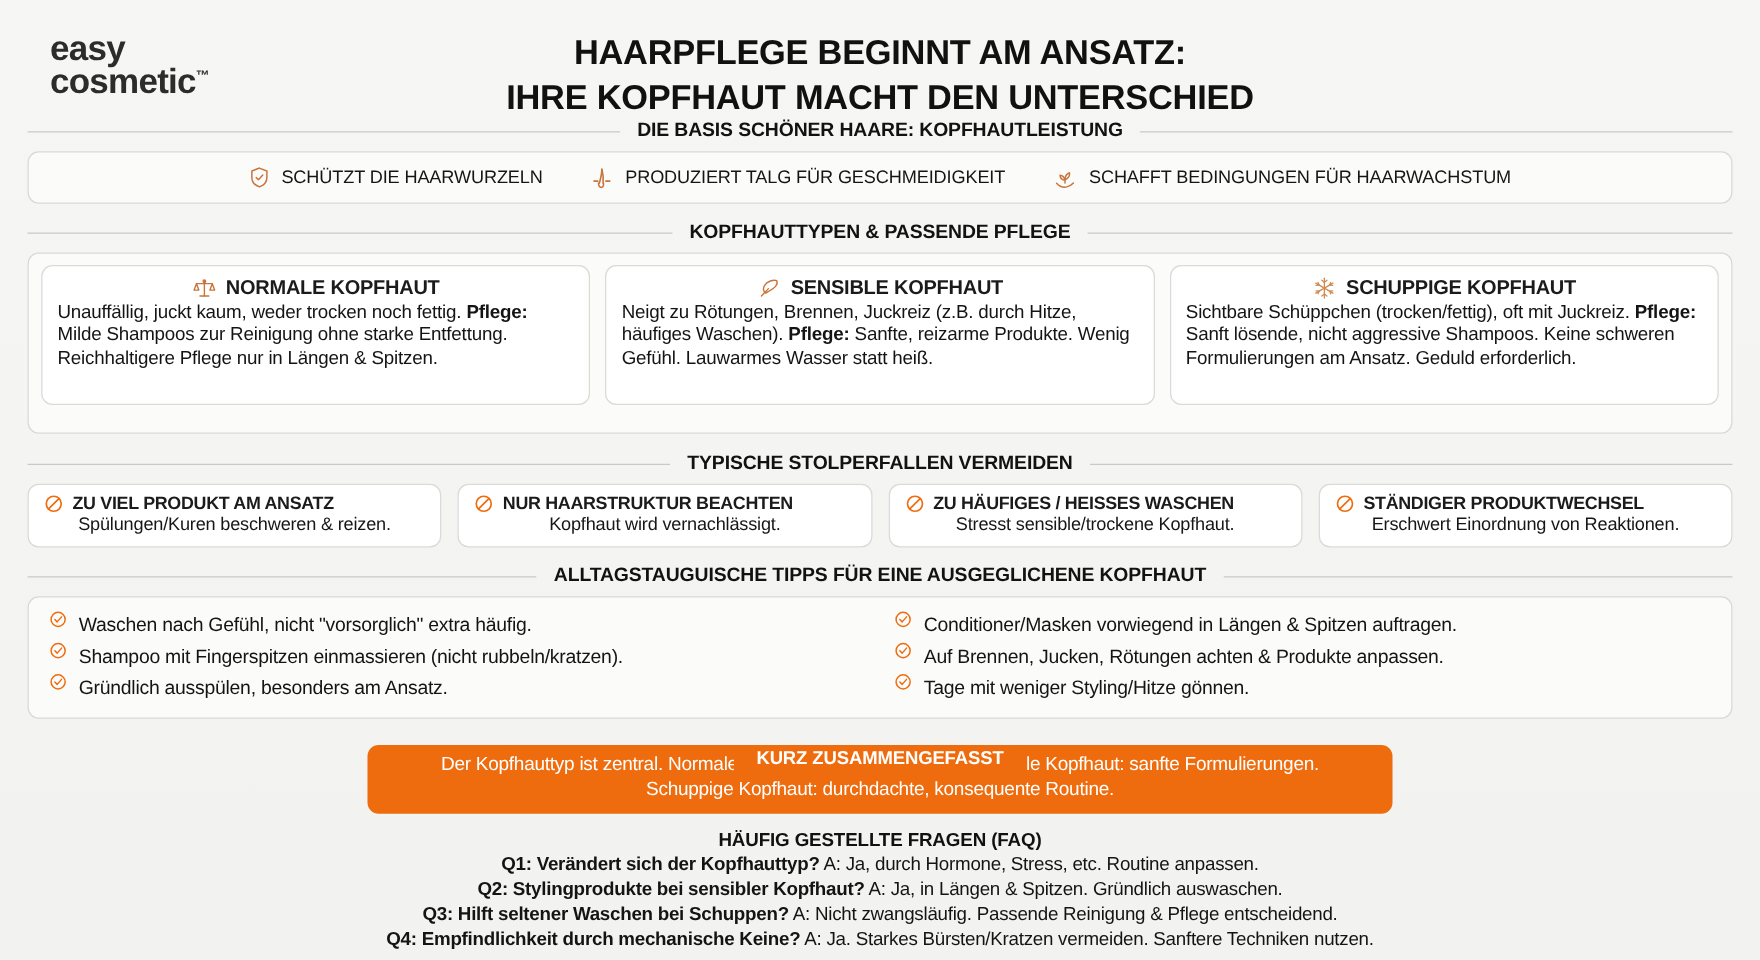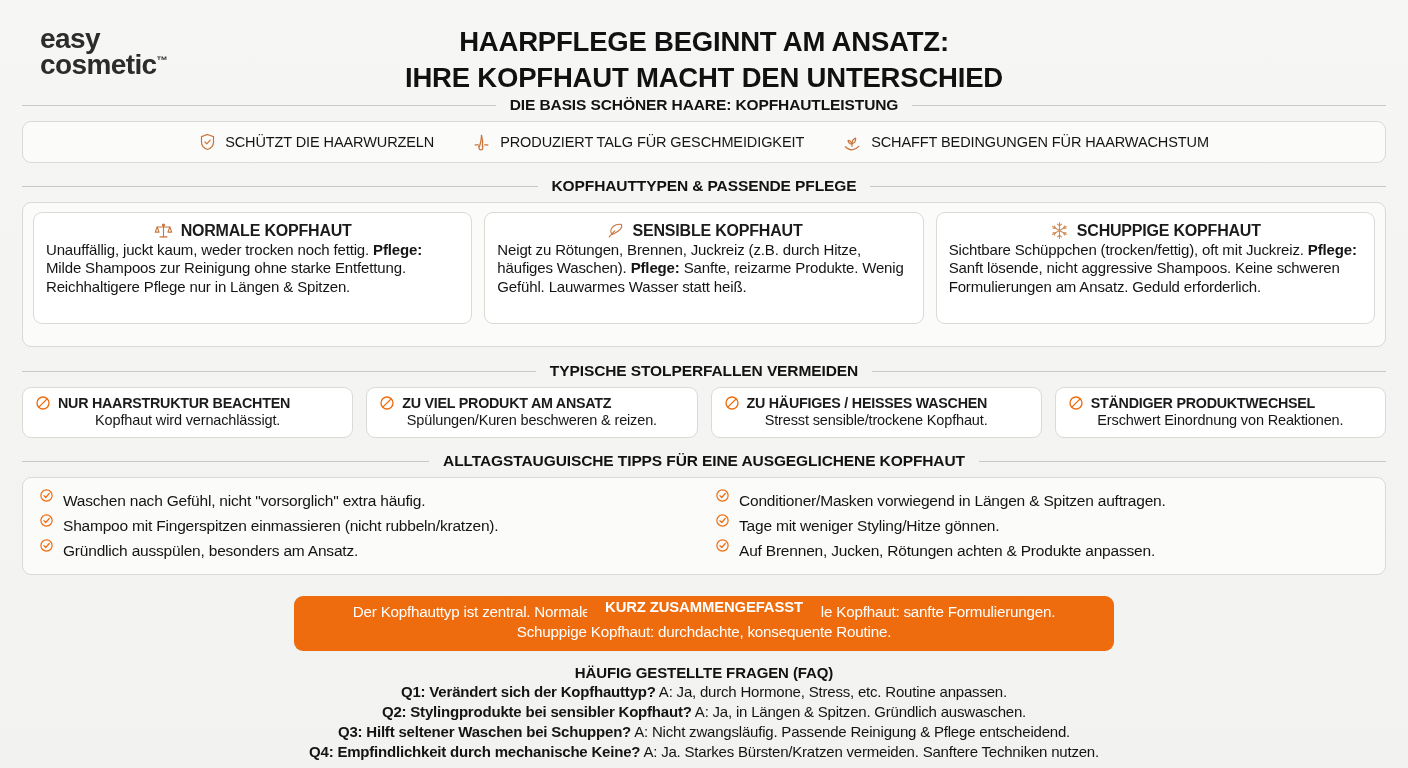--- a/index.html
+++ b/index.html
@@ -406,36 +406,36 @@
 
   <div class="pitfalls">
     <div class="card pitfall">
       <div class="pitfall-head">
         <span class="ic">
           <svg width="16" height="16" viewBox="0 0 24 24" fill="none" stroke="#ef6c0e" stroke-width="2">
             <circle cx="12" cy="12" r="9"></circle>
               <path d="M5.8 18.2 L18.2 5.8" stroke-linecap="round"></path>
           </svg>
         </span>
-        <span>NUR HAARSTRUKTUR BEACHTEN</span>
-      </div>
-      <div class="pitfall-sub">Kopfhaut wird vernachlässigt.</div>
+        <span>ZU VIEL PRODUKT AM ANSATZ</span>
+      </div>
+      <div class="pitfall-sub">Spülungen/Kuren beschweren &amp; reizen.</div>
     </div>
 
     <div class="card pitfall">
       <div class="pitfall-head">
         <span class="ic">
           <svg width="16" height="16" viewBox="0 0 24 24" fill="none" stroke="#ef6c0e" stroke-width="2">
             <circle cx="12" cy="12" r="9"></circle>
               <path d="M5.8 18.2 L18.2 5.8" stroke-linecap="round"></path>
           </svg>
         </span>
-        <span>ZU VIEL PRODUKT AM ANSATZ</span>
-      </div>
-      <div class="pitfall-sub">Spülungen/Kuren beschweren &amp; reizen.</div>
+        <span>NUR HAARSTRUKTUR BEACHTEN</span>
+      </div>
+      <div class="pitfall-sub">Kopfhaut wird vernachlässigt.</div>
     </div>
 
     <div class="card pitfall">
       <div class="pitfall-head">
         <span class="ic">
           <svg width="16" height="16" viewBox="0 0 24 24" fill="none" stroke="#ef6c0e" stroke-width="2">
             <circle cx="12" cy="12" r="9"></circle>
               <path d="M5.8 18.2 L18.2 5.8" stroke-linecap="round"></path>
           </svg>
         </span>
@@ -505,30 +505,30 @@
         </span>
         <span>Conditioner/Masken vorwiegend in Längen &amp; Spitzen auftragen.</span>
       </div>
       <div class="tip">
         <span class="ic">
           <svg width="15" height="15" viewBox="0 0 24 24" fill="none" stroke="#ef6c0e" stroke-width="1.9">
               <circle cx="12" cy="12" r="9"></circle>
               <path d="M7.8 12.2 L10.8 15.2 L16.4 8.8" stroke-linecap="round" stroke-linejoin="round"></path>
             </svg>
         </span>
-        <span>Tage mit weniger Styling/Hitze gönnen.</span>
+        <span>Auf Brennen, Jucken, Rötungen achten &amp; Produkte anpassen.</span>
       </div>
       <div class="tip">
         <span class="ic">
           <svg width="15" height="15" viewBox="0 0 24 24" fill="none" stroke="#ef6c0e" stroke-width="1.9">
               <circle cx="12" cy="12" r="9"></circle>
               <path d="M7.8 12.2 L10.8 15.2 L16.4 8.8" stroke-linecap="round" stroke-linejoin="round"></path>
             </svg>
         </span>
-        <span>Auf Brennen, Jucken, Rötungen achten &amp; Produkte anpassen.</span>
+        <span>Tage mit weniger Styling/Hitze gönnen.</span>
       </div>
     </div>
   </div>
 
   <div class="summary-wrap">
     <div class="summary-tab">KURZ ZUSAMMENGEFASST</div>
     <div class="summary-body">
       <div>Der Kopfhauttyp ist zentral. Normale Kopfhaut: milde Reinigung. Sensible Kopfhaut: sanfte Formulierungen.</div>
       <div>Schuppige Kopfhaut: durchdachte, konsequente Routine.</div>
     </div>

